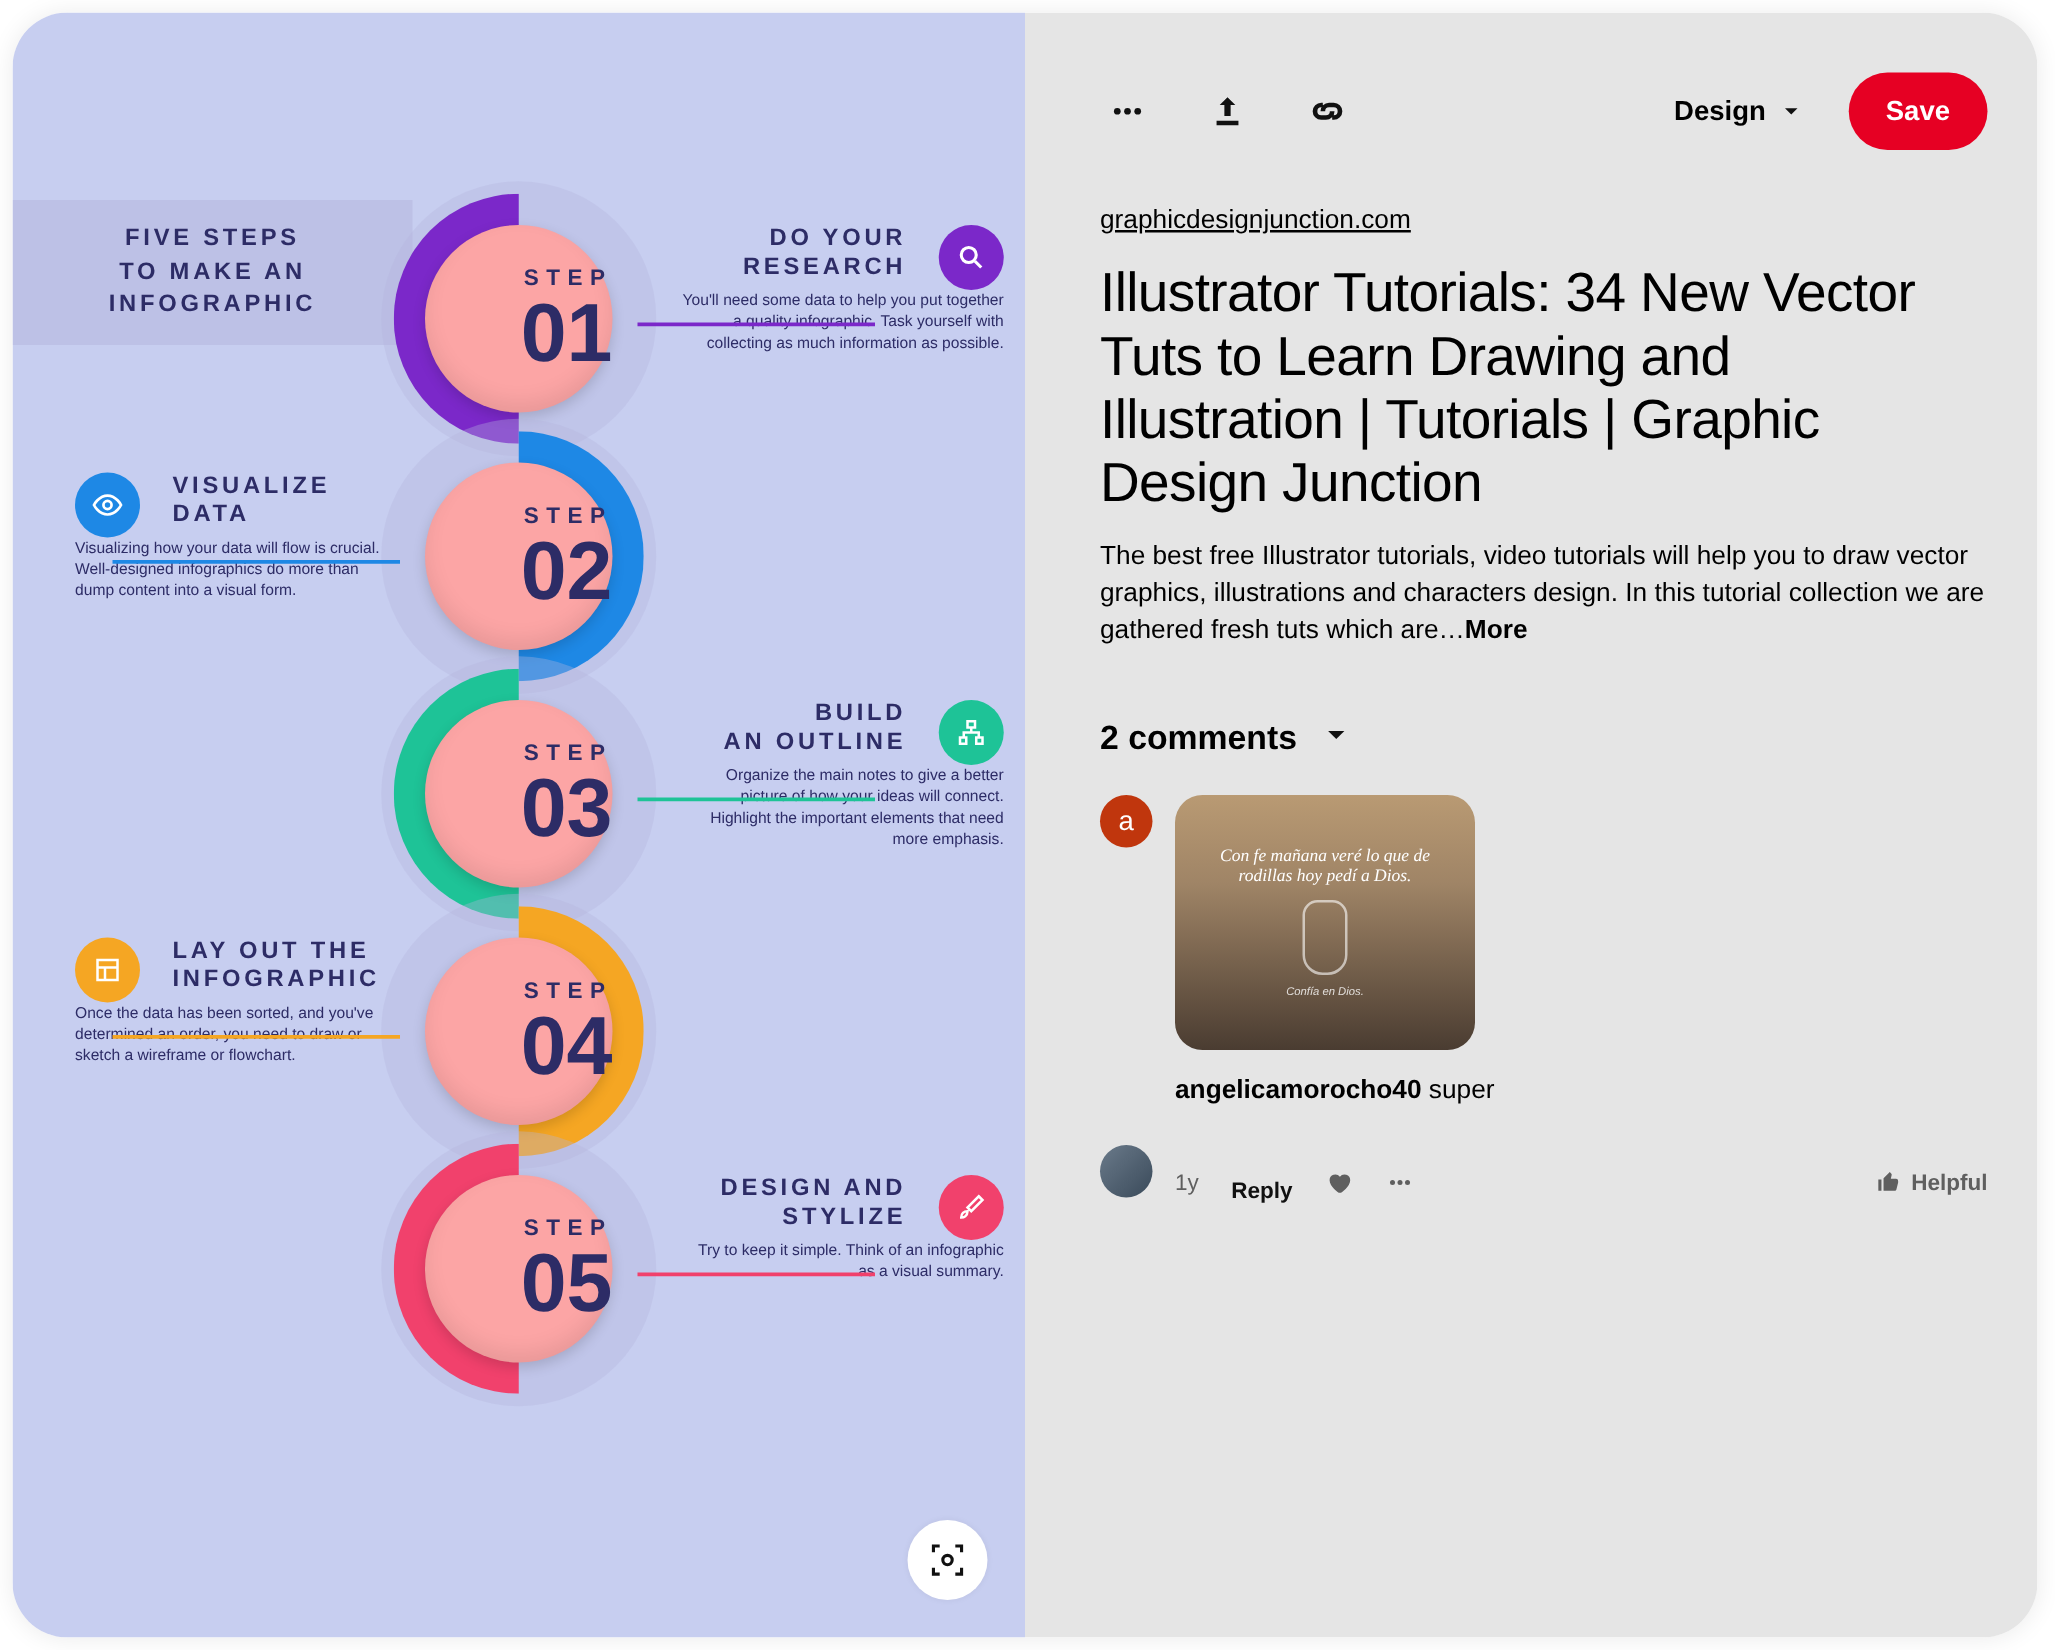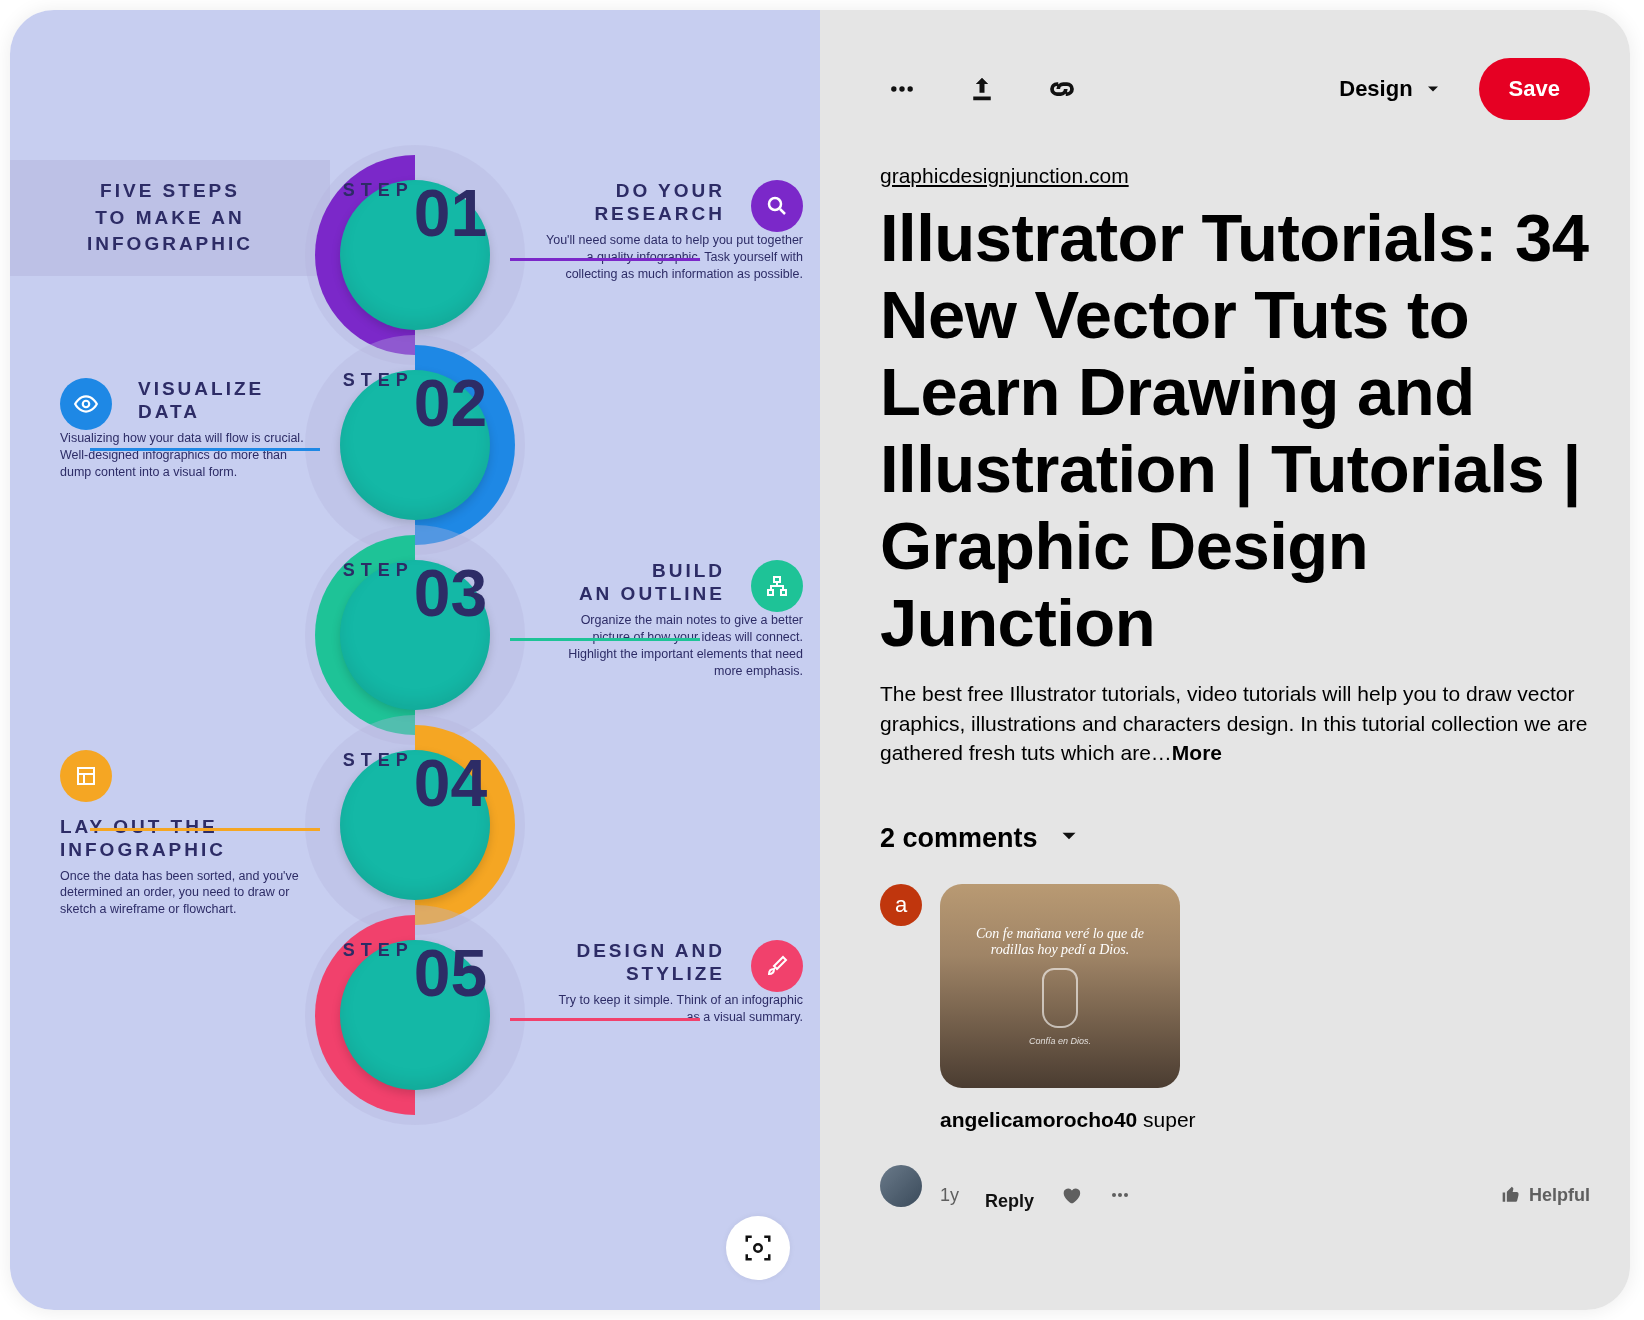--- a/index.html
+++ b/index.html
@@ -57,26 +57,26 @@
   border-radius: 50%;
   clip-path: inset(0 50% 0 0);
 }
 .ring.right-half { clip-path: inset(0 0 0 50%); }
 
 .core {
   position: absolute;
   width: 150px; height: 150px;
   left: 35px; top: 35px;
   border-radius: 50%;
-  background: #14b8a6;
+  background: #fca5a5;
   box-shadow: inset 0 -8px 16px rgba(0,0,0,0.08), 0 4px 10px rgba(0,0,0,0.15);
   display: flex;
-  flex-direction: row;
+  flex-direction: column;
   justify-content: center;
-  align-items: flex-start;
+  align-items: flex-end;
 }
 .step-label {
   font-family: "Arial Black", sans-serif;
   font-weight: 900;
   font-size: 18px;
   letter-spacing: 6px;
   color: #2D2C66;
 }
 .step-num {
   font-family: "Arial Black", sans-serif;
@@ -156,21 +156,21 @@
 
 
 .toolbar { display: flex; align-items: center; gap: 36px; }
 .toolbar .spacer { flex: 1; }
 .icon-btn { width: 44px; height: 44px; display:flex; align-items:center; justify-content:center; cursor:pointer; border-radius:50%; }
 .board-picker { font-weight: 700; font-size: 22px; display:flex; align-items:center; gap:10px; cursor:pointer; }
 .save-btn { background:#E60023; color:#fff; font-weight:700; font-size:22px; padding:18px 30px; border-radius:32px; cursor:pointer; }
 
 .source-link { font-size: 21px; text-decoration: underline; margin-top: 44px; display:inline-block; cursor:pointer; }
 
-.pin-title { font-size: 67px; font-weight: 700; line-height: 1.15; margin-top: 11px; letter-spacing: -0.5px; }
+.pin-title { font-size: 44px; font-weight: 400; line-height: 1.15; margin-top: 22px; letter-spacing: -0.5px; }
 .pin-desc { font-size: 21px; line-height: 1.4; margin-top: 18px; }
 .more-link { font-weight: 700; cursor:pointer; }
 
 .comments-header { display:flex; align-items:flex-start; gap:18px; font-size:27px; font-weight:700; margin-top: 56px; }
 
 .comment { display:flex; gap:18px; margin-top: 30px; }
 .avatar-a { width:42px; height:42px; border-radius:50%; background:#C0360D; color:#fff; display:flex; align-items:center; justify-content:center; font-size:22px; font-weight:400; flex-shrink:0; }
 .avatar-img { width:42px; height:42px; border-radius:50%; background:linear-gradient(135deg,#6a7a8a,#3a4a5a); flex-shrink:0; }
 
 .attached-thumb {
@@ -293,21 +293,21 @@
                 <rect x="3" y="16" width="5" height="5"></rect>
                 <rect x="16" y="16" width="5" height="5"></rect>
                 <path d="M12 8v4M12 12H6v4M12 12h6v4"></path>
               </svg>
             </div>
           </div>
           <div class="callout-body">Organize the main notes to give a better picture of how your ideas will connect. Highlight the important elements that need more emphasis.</div>
         </div>
         <div class="line-connect" style="background: rgb(30, 195, 151); top: 628px; left: 500px; width: 190px;"></div>
         <div class="callout left-side" style="top: 740px; left: 50px;">
-          <div style="display:flex; flex-direction:column; align-items:flex-start; gap:14px;">
+          <div style="display:flex; flex-direction:row; align-items:flex-start; gap:14px;">
             <div class="icon-dot" style="background:#F5A623">
               <svg width="24" height="24" viewBox="0 0 24 24" fill="none" stroke="#fff" stroke-width="2">
                 <rect x="4" y="4" width="16" height="16"></rect>
                 <path d="M4 10h16M10 10v10"></path>
               </svg>
             </div>
             <div class="callout-head">
               <div>LAY OUT THE</div>
               <div>INFOGRAPHIC</div>
             </div>

